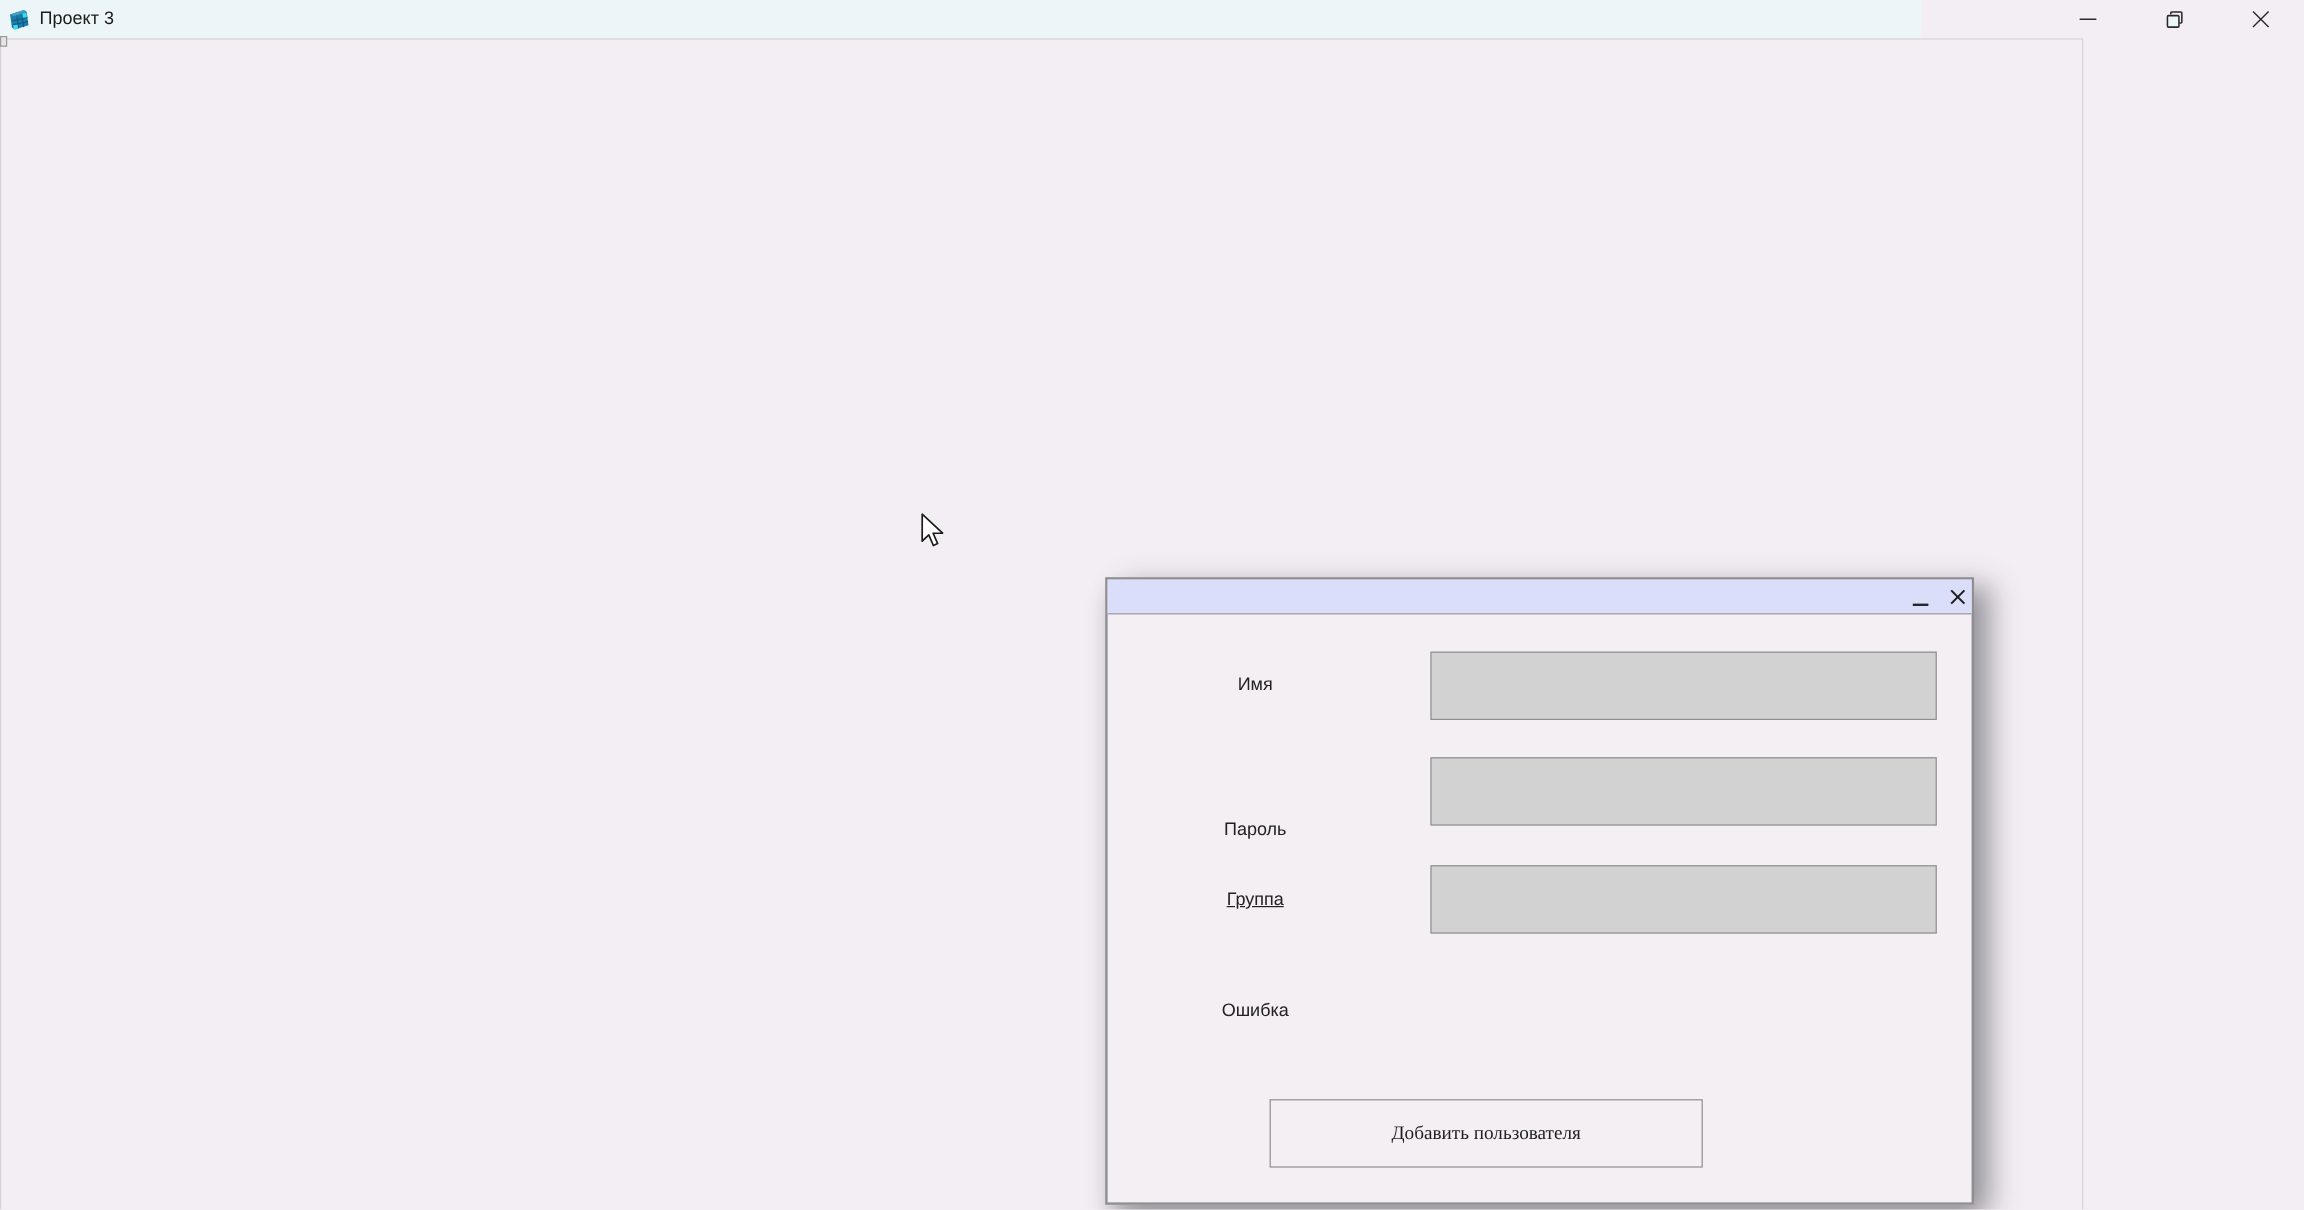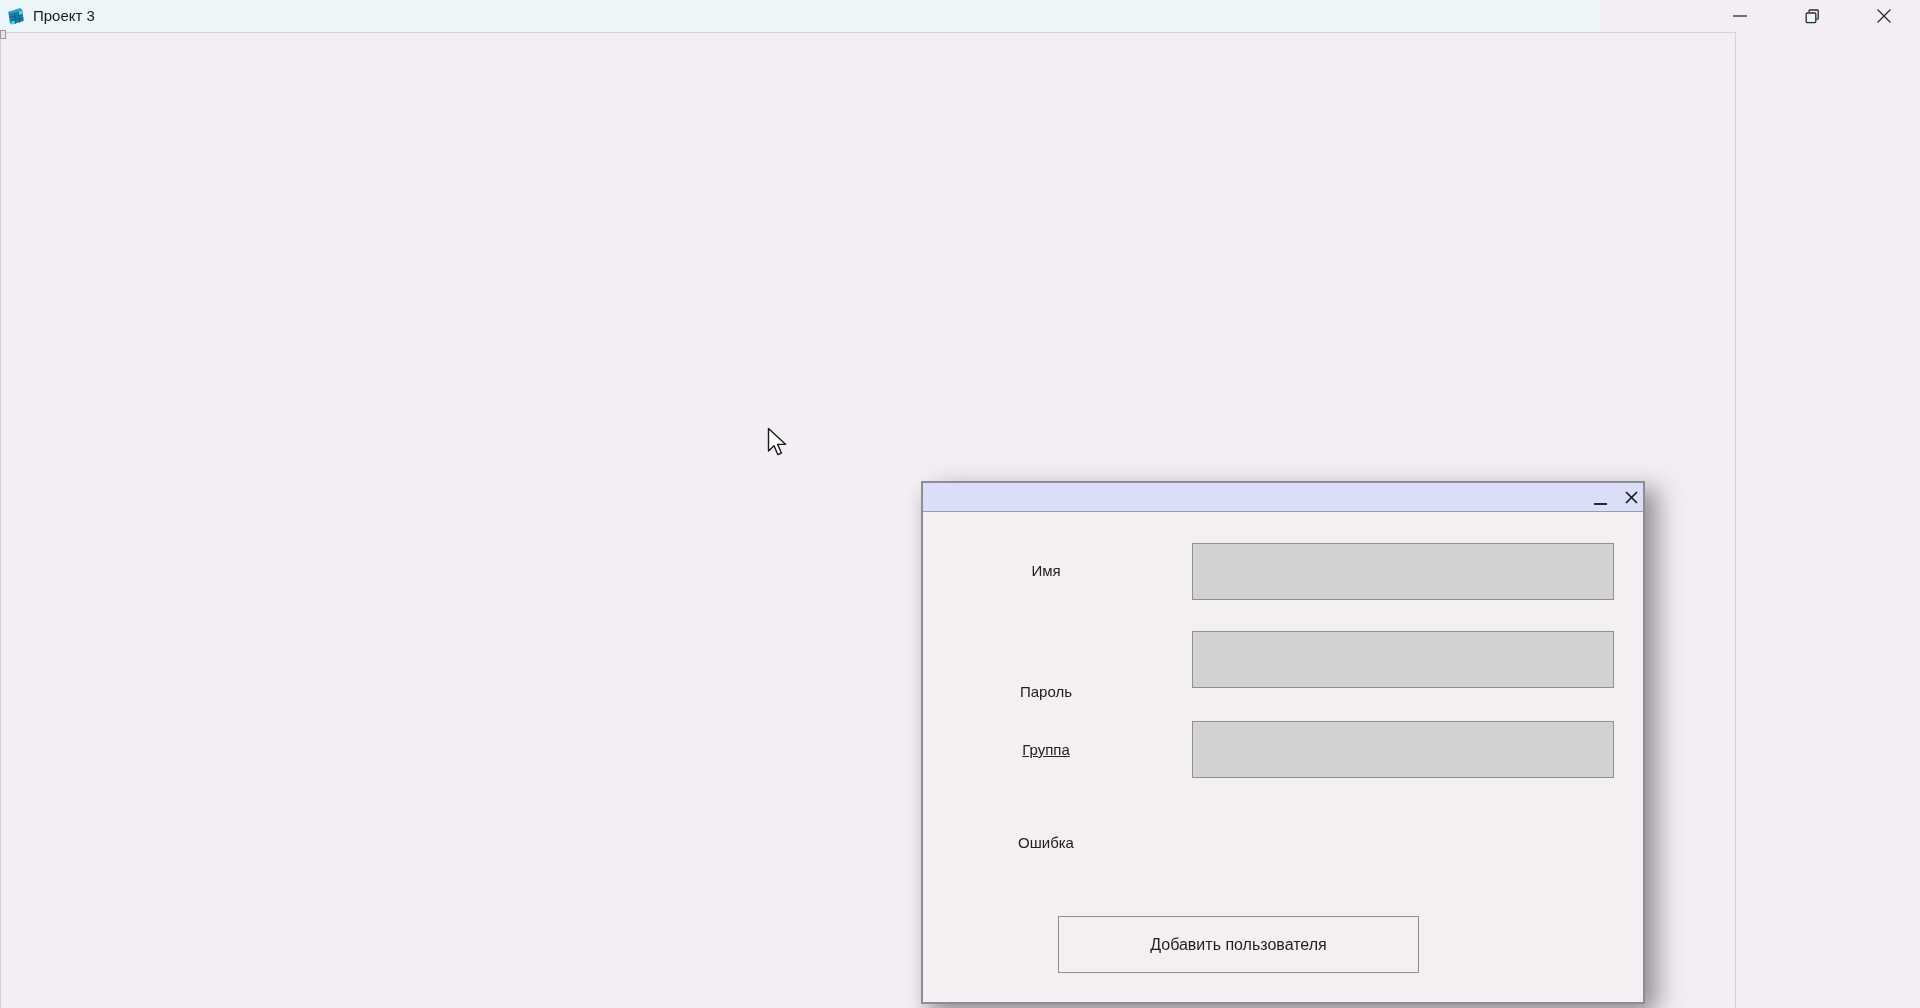--- a/index.html
+++ b/index.html
@@ -26,21 +26,21 @@
   
   .dialog{position:absolute;left:921px;top:481px;width:724px;height:523px;background:#f3eff3;border:2px solid #8d8d92;box-sizing:border-box;z-index:20;
           box-shadow:16px 6px 22px rgba(70,70,82,.38), 4px 14px 18px rgba(70,70,82,.30);}
   .dialog-titlebar{position:absolute;left:0;top:0;right:0;height:29px;background:#dbdef8;border-bottom:1px solid #9b9ba6;box-sizing:border-box;}
   .dlg-min{position:absolute;left:662px;top:0;width:30px;height:29px;display:flex;align-items:flex-end;justify-content:center;padding-bottom:7px;box-sizing:border-box;}
   .dlg-min i{display:block;width:13px;border-top:2px solid #26262b;}
   .dlg-close{position:absolute;left:693px;top:0;width:30px;height:29px;display:flex;align-items:center;justify-content:center;}
   .dialog-body{position:absolute;left:0;top:29px;right:0;bottom:0;}
   .dlg-label{position:absolute;left:40px;width:166px;height:22px;line-height:22px;text-align:center;font-size:15px;color:#222;}
   .dlg-field{position:absolute;left:269px;width:422px;height:57px;background:#d2d2d2;border:1px solid #8f8f8f;box-sizing:border-box;font-size:16px;color:#222;padding:0 8px;outline:none;}
-  .add-btn{position:absolute;left:135px;top:404px;width:361px;height:57px;background:#f3eff3;border:1px solid #8f8f8f;box-sizing:border-box;display:flex;align-items:center;justify-content:center;font-size:16px;color:#1f1f1f;cursor:default;}
+  .add-btn{position:absolute;left:135px;top:404px;width:361px;height:57px;background:#f3eff3;border:1px solid #8f8f8f;box-sizing:border-box;display:flex;align-items:center;justify-content:center;font-size:16px;color:#1f1f1f;cursor:default;font-family:Liberation Serif, serif;}
 </style>
 </head>
 <body>
 
 <div id="screen">
 
   <div class="titlebar">
     <span class="app-icon">
       <svg width="20" height="20" viewBox="0 0 20 20">
         <g transform="rotate(-8 10 10)">

